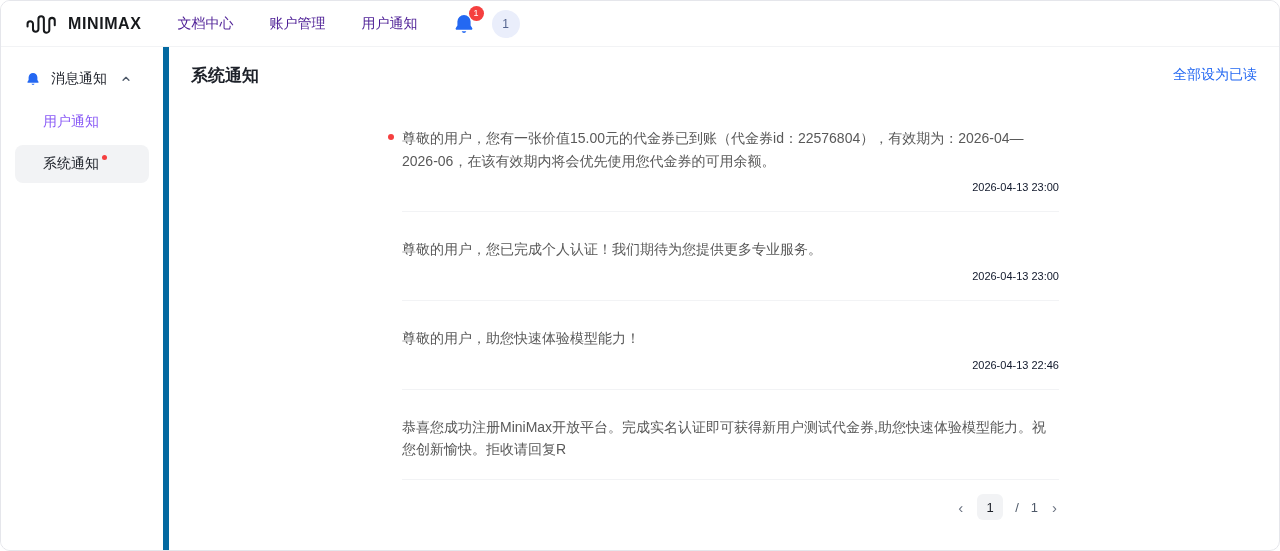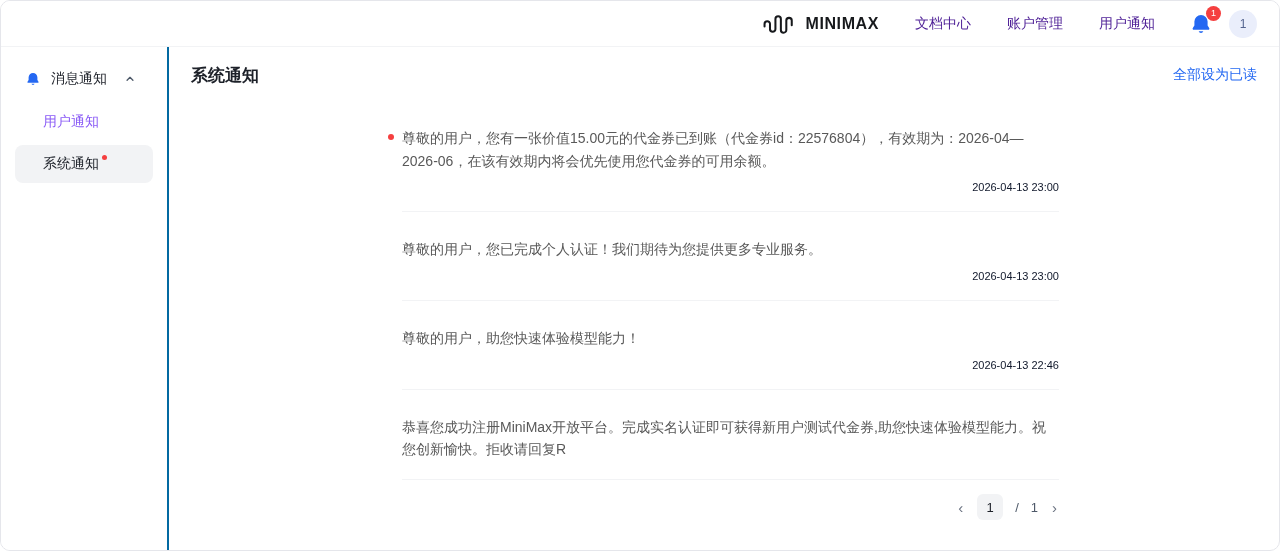--- a/index.html
+++ b/index.html
@@ -9,41 +9,41 @@
     background:#fff; color:#1d2129; overflow:hidden;
   }
   .page {
     width:1280px; height:551px; background:#fff;
     border:1px solid #e5e6eb; border-radius:10px;
     display:flex; flex-direction:column; overflow:hidden;
   }
   
   .header {
     height:46px; flex-shrink:0; background:#fff;
-    display:flex; align-items:center; justify-content:flex-end;
+    display:flex; align-items:center; justify-content:flex-start;
     padding:0 22px 0 24px; border-bottom:1px solid #f2f3f5;
   }
   .brand { display:flex; align-items:center; gap:9px; }
   .brand-name { font-weight:bold; font-size:16px; letter-spacing:.6px; color:#17191c; }
   .nav { display:flex; align-items:center; }
   .nav-link { font-size:14px; color:#4c1d95; margin-left:36px; cursor:pointer; }
   .bell-wrap { position:relative; margin-left:34px; cursor:pointer; width:24px; height:24px; }
   .badge {
     position:absolute; top:-6px; right:-8px; min-width:15px; height:15px;
     background:#f53f3f; color:#fff; font-size:9px; border-radius:8px;
     display:flex; align-items:center; justify-content:center; padding:0 4px;
   }
   .avatar {
     width:28px; height:28px; border-radius:50%; margin-left:16px; cursor:pointer;
     background:#eaeefb; color:#54648f; font-size:12px;
     display:flex; align-items:center; justify-content:center;
   }
   
   .body { flex:1; display:flex; min-height:0; }
-  .sidebar { width:168px; flex-shrink:0; border-right:2px solid #0369a1; padding-top:12px; background:#fff;text-align:center; }
+  .sidebar { width:168px; flex-shrink:0; border-right:6px solid #0369a1; padding-top:12px; background:#fff;text-align:center; }
   .side-group {
     height:40px; display:flex; align-items:center; justify-content:space-between;
     padding:0 32px 0 24px; cursor:pointer;
   }
   .side-group-left { display:flex; align-items:center; gap:10px; font-size:14px; color:#1d2129; }
   .side-item {
     height:38px; display:flex; align-items:center; margin:4px 14px;
     padding-left:28px; font-size:14px; color:#8b5cf6; border-radius:8px; cursor:pointer;
   }
   .side-item.active { background:#f2f3f5; color:#1d2129; }

